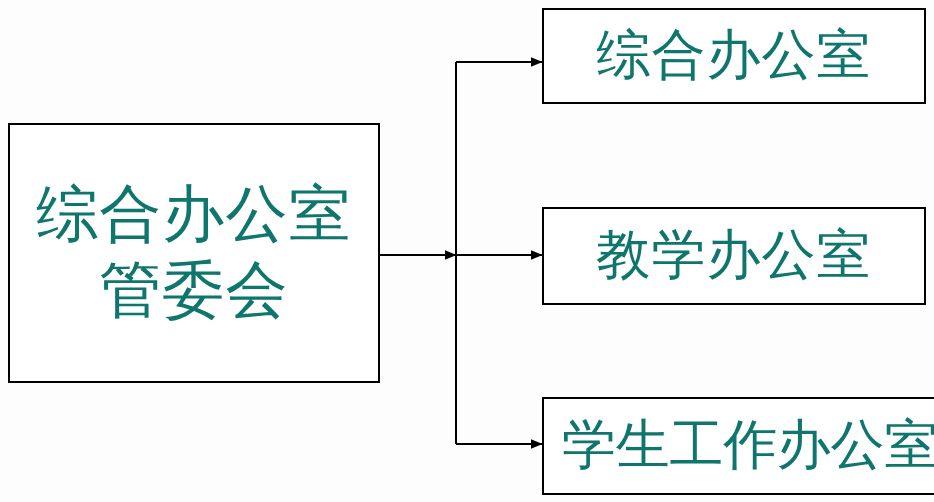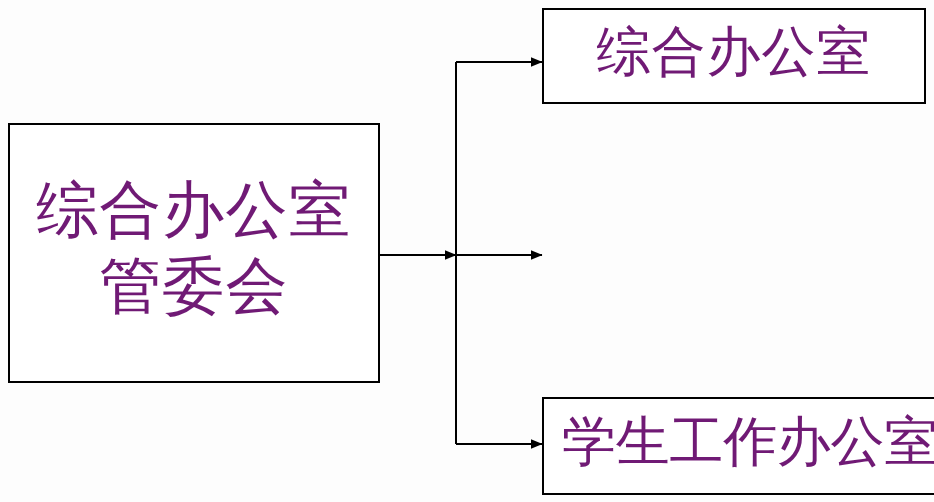--- a/index.html
+++ b/index.html
@@ -33,25 +33,24 @@
     box-sizing: border-box;
     border: 2px solid #000000;
     background: #ffffff;
     display: flex;
     align-items: center;
     justify-content: center;
     text-align: center;
   }
   .node-label {
     display: block;
-    color: #701a75;
+    color: #0f766e;
     line-height: 1.18;
     white-space: pre-line;
     letter-spacing: 0.02em;
-    font-family: Liberation Mono, monospace;
   }
   
   #node-root {
     left: 8px;
     top: 123px;
     width: 372px;
     height: 260px;
   }
   #node-root .node-label {
     font-size: 62px;
@@ -110,18 +109,21 @@
 
   <div class="node" id="node-root">
     <span class="node-label">综合办公室
 管委会</span>
   </div>
 
   <div class="node" id="node-child-0">
     <span class="node-label">综合办公室</span>
   </div>
 
+  <div class="node" id="node-child-1">
+    <span class="node-label">教学办公室</span>
+  </div>
 
   <div class="node" id="node-child-2">
     <span class="node-label">学生工作办公室</span>
   </div>
 
 </div>
 
 </body></html>

